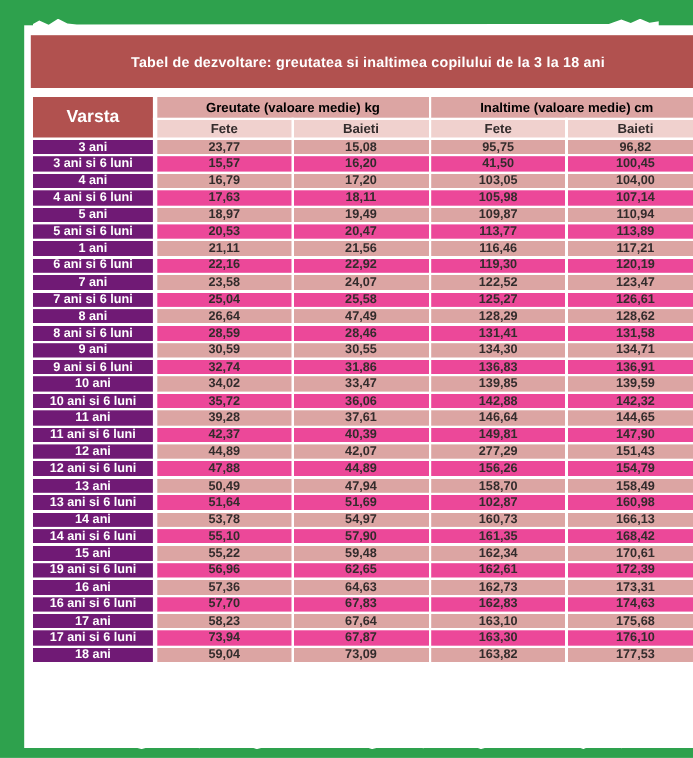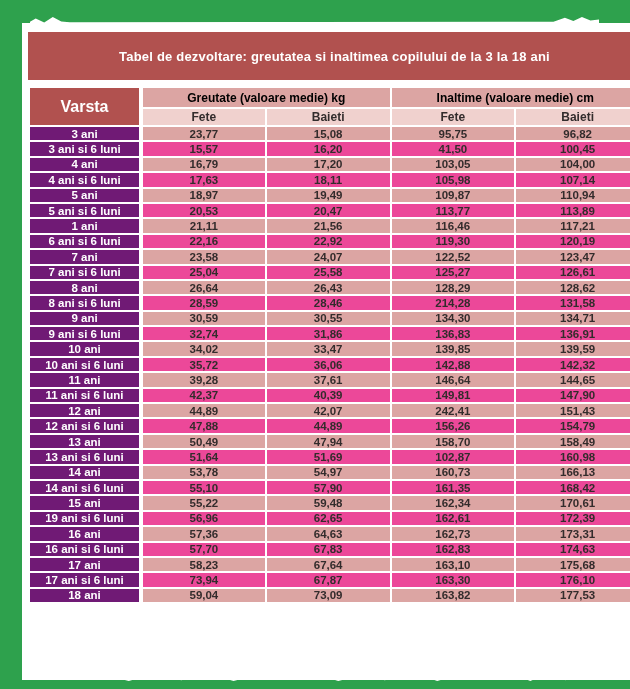--- a/index.html
+++ b/index.html
@@ -197,29 +197,29 @@
         <tr class="light">
           <td class="age">7 ani si 6 luni</td>
           <td>25,04</td>
           <td>25,58</td>
           <td>125,27</td>
           <td>126,61</td>
         </tr>
         <tr class="dark">
           <td class="age">8 ani</td>
           <td>26,64</td>
-          <td>26,43</td>
+          <td>47,49</td>
           <td>128,29</td>
           <td>128,62</td>
         </tr>
         <tr class="light">
           <td class="age">8 ani si 6 luni</td>
           <td>28,59</td>
           <td>28,46</td>
-          <td>214,28</td>
+          <td>131,41</td>
           <td>131,58</td>
         </tr>
         <tr class="dark">
           <td class="age">9 ani</td>
           <td>30,59</td>
           <td>30,55</td>
           <td>134,30</td>
           <td>134,71</td>
         </tr>
         <tr class="light">
@@ -254,21 +254,21 @@
           <td class="age">11 ani si 6 luni</td>
           <td>42,37</td>
           <td>40,39</td>
           <td>149,81</td>
           <td>147,90</td>
         </tr>
         <tr class="dark">
           <td class="age">12 ani</td>
           <td>44,89</td>
           <td>42,07</td>
-          <td>242,41</td>
+          <td>277,29</td>
           <td>151,43</td>
         </tr>
         <tr class="light">
           <td class="age">12 ani si 6 luni</td>
           <td>47,88</td>
           <td>44,89</td>
           <td>156,26</td>
           <td>154,79</td>
         </tr>
         <tr class="dark">

